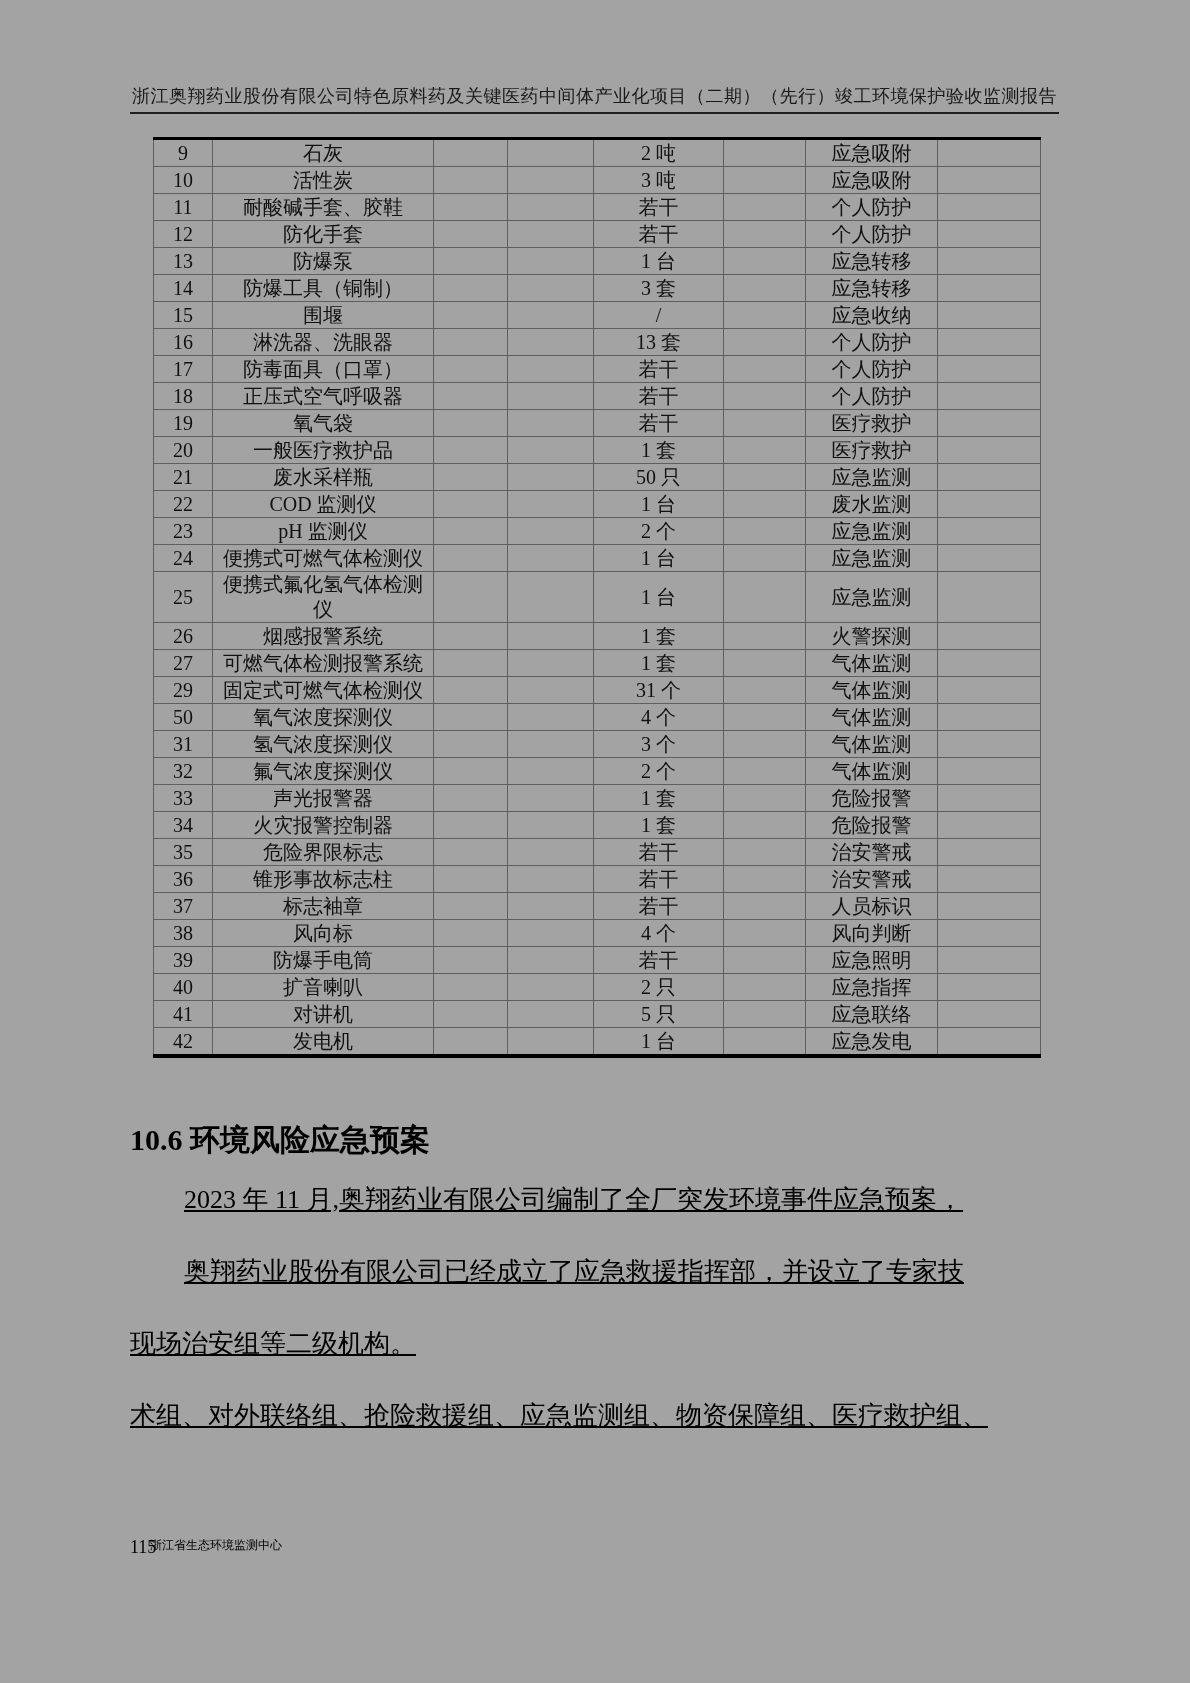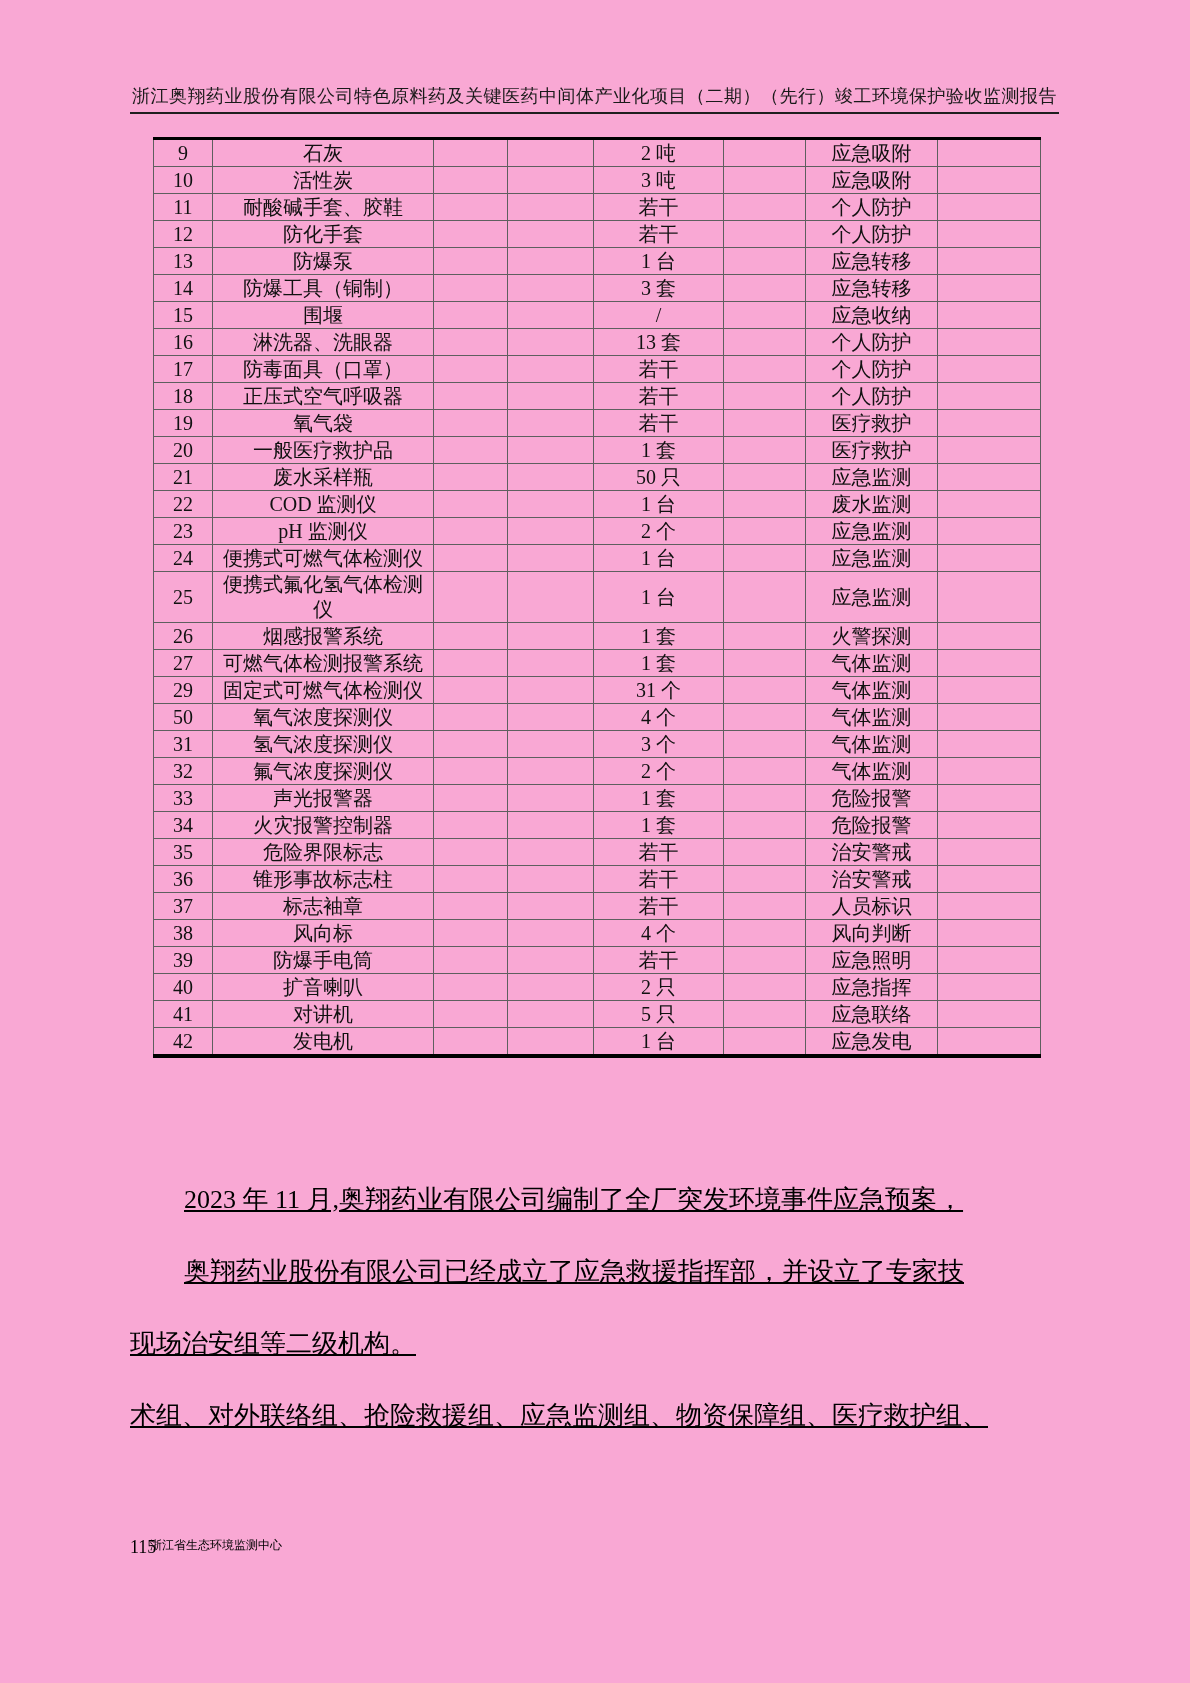--- a/index.html
+++ b/index.html
@@ -1,19 +1,19 @@
 <!DOCTYPE html>
 <html><head>
 <meta charset="utf-8">
 <style>
   html,body { margin:0; padding:0; background:#ffffff; }
   .page {
     position:relative;
     width:1190px; height:1683px;
-    background:#f9a8d4;
+    background:#a3a3a3;
     color:#000;
     font-family:"Liberation Serif","DejaVu Serif",serif;
     overflow:hidden;
   }
 
   
   .doc-header {
     position:absolute; top:84px; left:130px; width:929px;
     text-align:center; font-size:18px; letter-spacing:0.5px;
     white-space:nowrap; color:#1a1a1a;
@@ -414,20 +414,21 @@
           <td></td>
           <td></td>
           <td>1 台</td>
           <td></td>
           <td>应急发电</td>
           <td></td>
         </tr>
       </tbody>
   </table>
 
+  <div class="section-heading">10.6 环境风险应急预案</div>
 
   <div class="paragraphs">
       <div class="para-line indent">2023 年 11 月,奥翔药业有限公司编制了全厂突发环境事件应急预案，</div>
       <div class="para-line indent">奥翔药业股份有限公司已经成立了应急救援指挥部，并设立了专家技</div>
       <div class="para-line">现场治安组等二级机构。</div>
       <div class="para-line">术组、对外联络组、抢险救援组、应急监测组、物资保障组、医疗救护组、</div>
     </div>
 
   <div class="footer-org">浙江省生态环境监测中心</div>
   <div class="footer-page">115</div>

